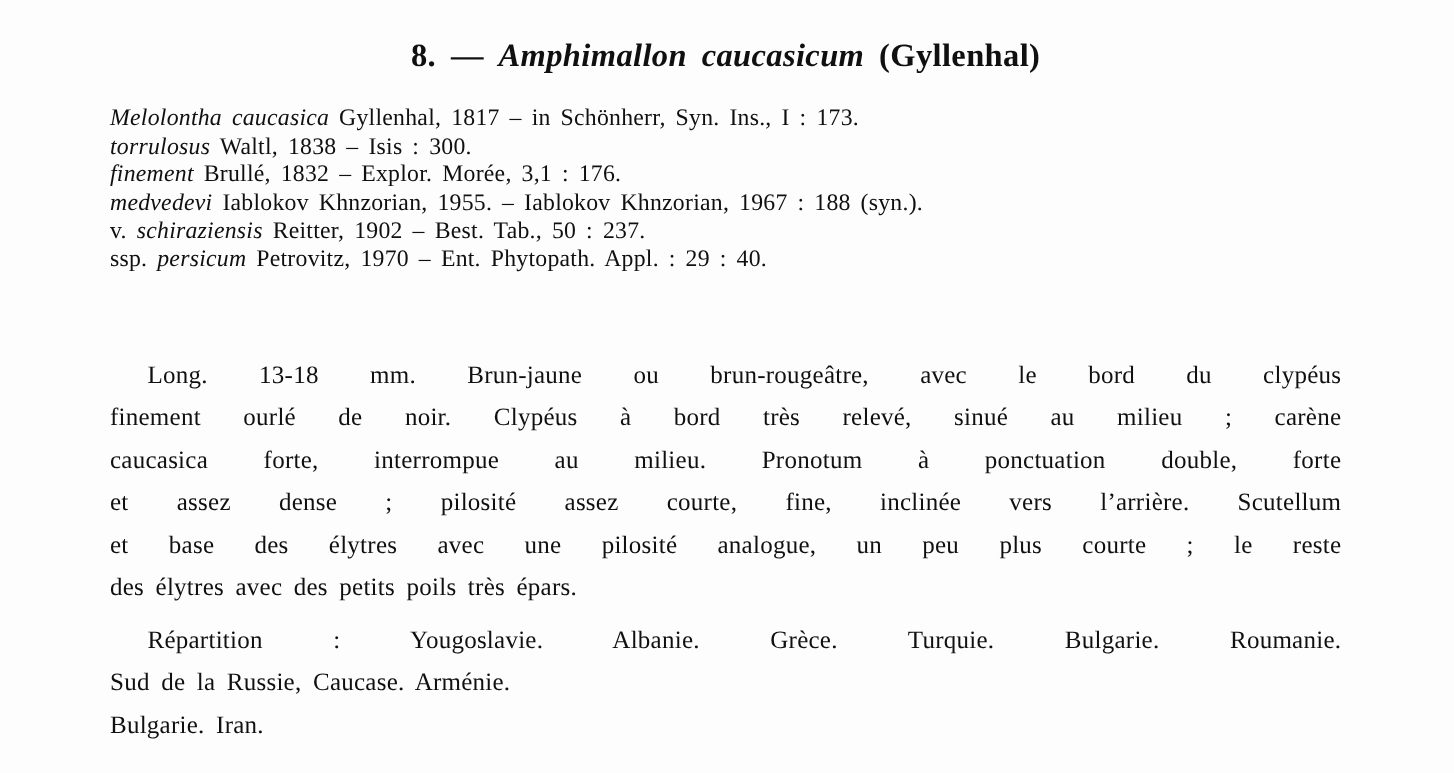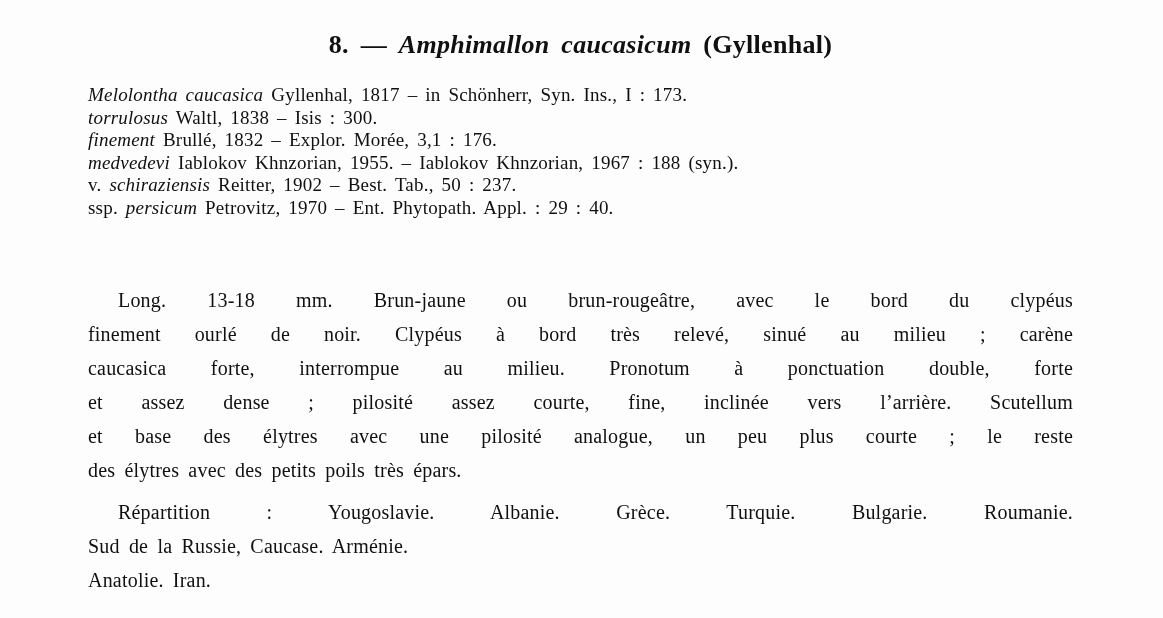--- a/index.html
+++ b/index.html
@@ -86,17 +86,17 @@
       <div class="jline">finement ourlé de noir. Clypéus à bord très relevé, sinué au milieu ; carène</div>
       <div class="jline">caucasica forte, interrompue au milieu. Pronotum à ponctuation double, forte</div>
       <div class="jline">et assez dense ; pilosité assez courte, fine, inclinée vers l’arrière. Scutellum</div>
       <div class="jline">et base des élytres avec une pilosité analogue, un peu plus courte ; le reste</div>
       <div class="lline">des élytres avec des petits poils très épars.</div>
     </div>
 
     <div class="para distribution">
       <div class="jline indent">Répartition : Yougoslavie. Albanie. Grèce. Turquie. Bulgarie. Roumanie.</div>
       <div class="lline">Sud de la Russie, Caucase. Arménie.</div>
-      <div class="lline">Anatolie. Iran.</div>
+      <div class="lline">Bulgarie. Iran.</div>
     </div>
 
   </div>
 </div>
 
 </body></html>

